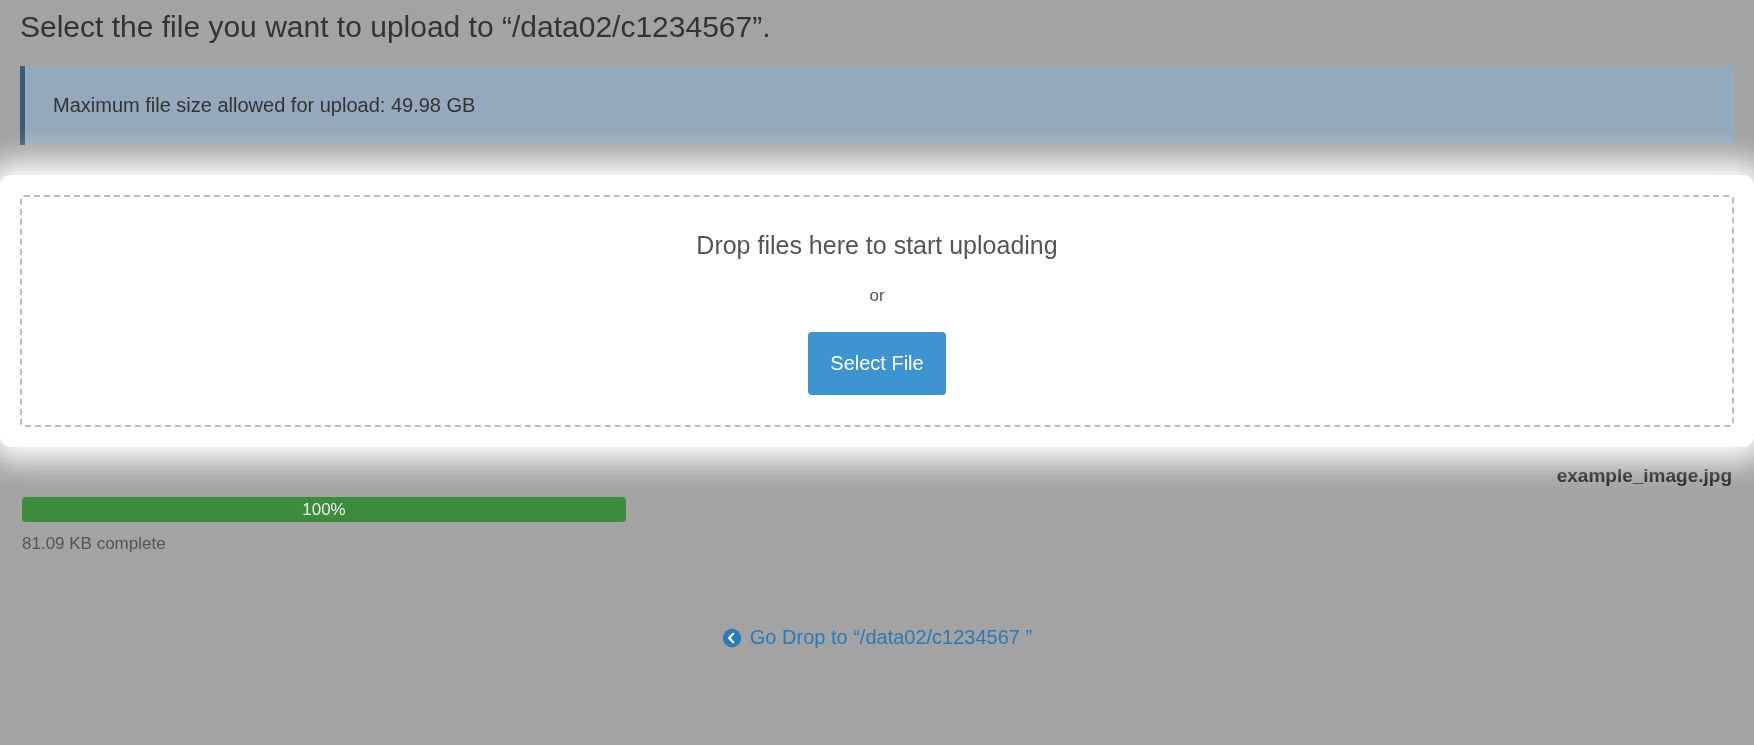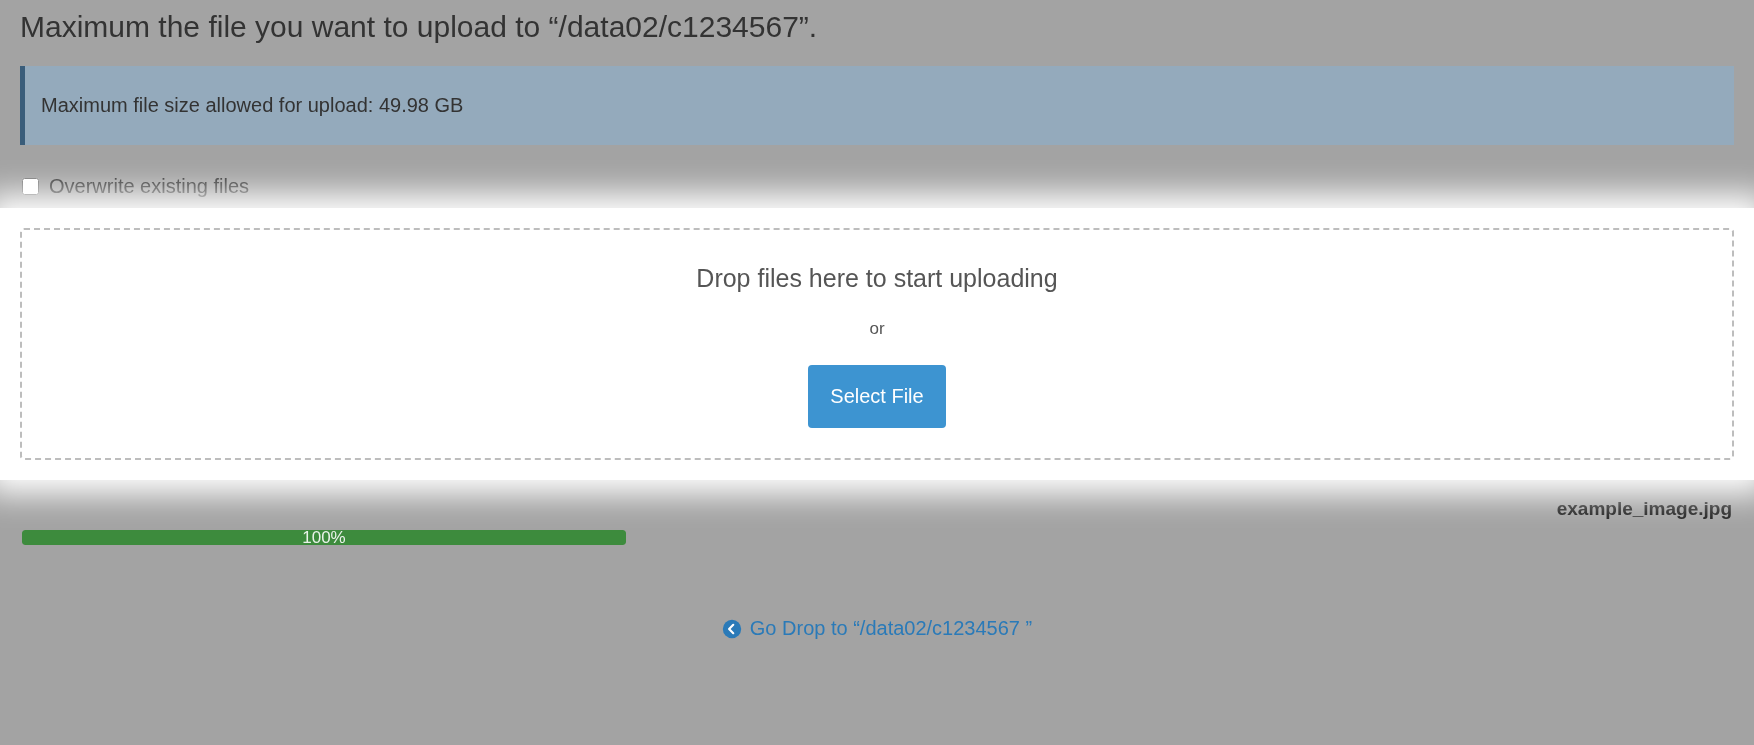--- a/index.html
+++ b/index.html
@@ -17,21 +17,21 @@
     }
     .page-title {
       font-size: 30px;
       font-weight: 400;
       color: #333;
       padding: 10px 0 22px 0;
     }
     .info-banner {
       background: #94aabc;
       border-left: 5px solid #3a5d7a;
-      padding: 28px 16px;
+      padding: 28px 28px;
       font-size: 20px;
       color: #333;
       margin-bottom: 30px;
     }
     .overwrite-row {
       display: flex;
       align-items: center;
       gap: 10px;
       margin-bottom: 10px;
       padding-left: 2px;
@@ -45,21 +45,21 @@
       font-size: 20px;
       color: #333;
     }
 
     .highlight-wrap {
       position: relative;
       margin: 0 -20px;
       padding: 20px;
       background: #ffffff;
       box-shadow: 0 0 30px 14px #ffffff;
-      border-radius: 0;
+      border-radius: 11px;
     }
 
     .dropzone {
       border: 2px dashed #bdbdbd;
       border-radius: 4px;
       background: #ffffff;
       text-align: center;
       padding: 34px 20px 30px 20px;
     }
     .dropzone .drop-text {
@@ -88,21 +88,21 @@
     }
     .upload-filename {
       font-size: 19px;
       font-weight: 700;
       color: #222;
       margin-bottom: 10px;
       text-align: right;
     }
     .progress-track {
       width: 604px;
-      height: 15px;
+      height: 25px;
       background: transparent;
       border-radius: 3px;
       overflow: hidden;
     }
     .progress-fill {
       height: 100%;
       background: #3d8b3d;
       color: #eaf3ea;
       font-size: 17px;
       display: flex;
@@ -134,46 +134,43 @@
       height: 20px;
       display: inline-block;
     }
     .back-icon svg { display: block; }
   </style>
 </head>
 <body>
 
 <div class="page">
 
-  <h1 class="page-title">Maximum the file you want to upload to “/data02/c1234567”.</h1>
+  <h1 class="page-title">Select the file you want to upload to “/data02/c1234567”.</h1>
 
   <div class="info-banner">
     <span>Maximum file size allowed for upload: 49.98 GB</span>
   </div>
 
-  <div class="overwrite-row">
-    <input type="checkbox" id="ow" style="">
-    <label for="ow">Overwrite existing files</label>
-  </div>
 
   <div class="highlight-wrap">
     <div class="dropzone">
       <div class="drop-text">Drop files here to start uploading</div>
       <div class="or-text">or</div>
       <button class="select-file-btn">Select File</button>
     </div>
   </div>
 
   <div class="upload-item">
     <div class="upload-filename">example_image.jpg</div>
     <div class="progress-track">
       <div class="progress-fill" style="width:100%">
         <span>100%</span>
       </div>
     </div>
+    <div class="upload-status">81.09 KB complete</div>
   </div>
 
   <div class="go-back-row">
     <a class="go-back-link">
       <span class="back-icon">
         <svg viewBox="0 0 24 24" width="20" height="20" fill="#2a7ab8">
           <circle cx="12" cy="12" r="11" fill="#2a7ab8"></circle>
           <path d="M13.5 7 L8.5 12 L13.5 17" stroke="#ffffff" stroke-width="2.6" fill="none" stroke-linecap="round" stroke-linejoin="round"></path>
         </svg>
       </span>

